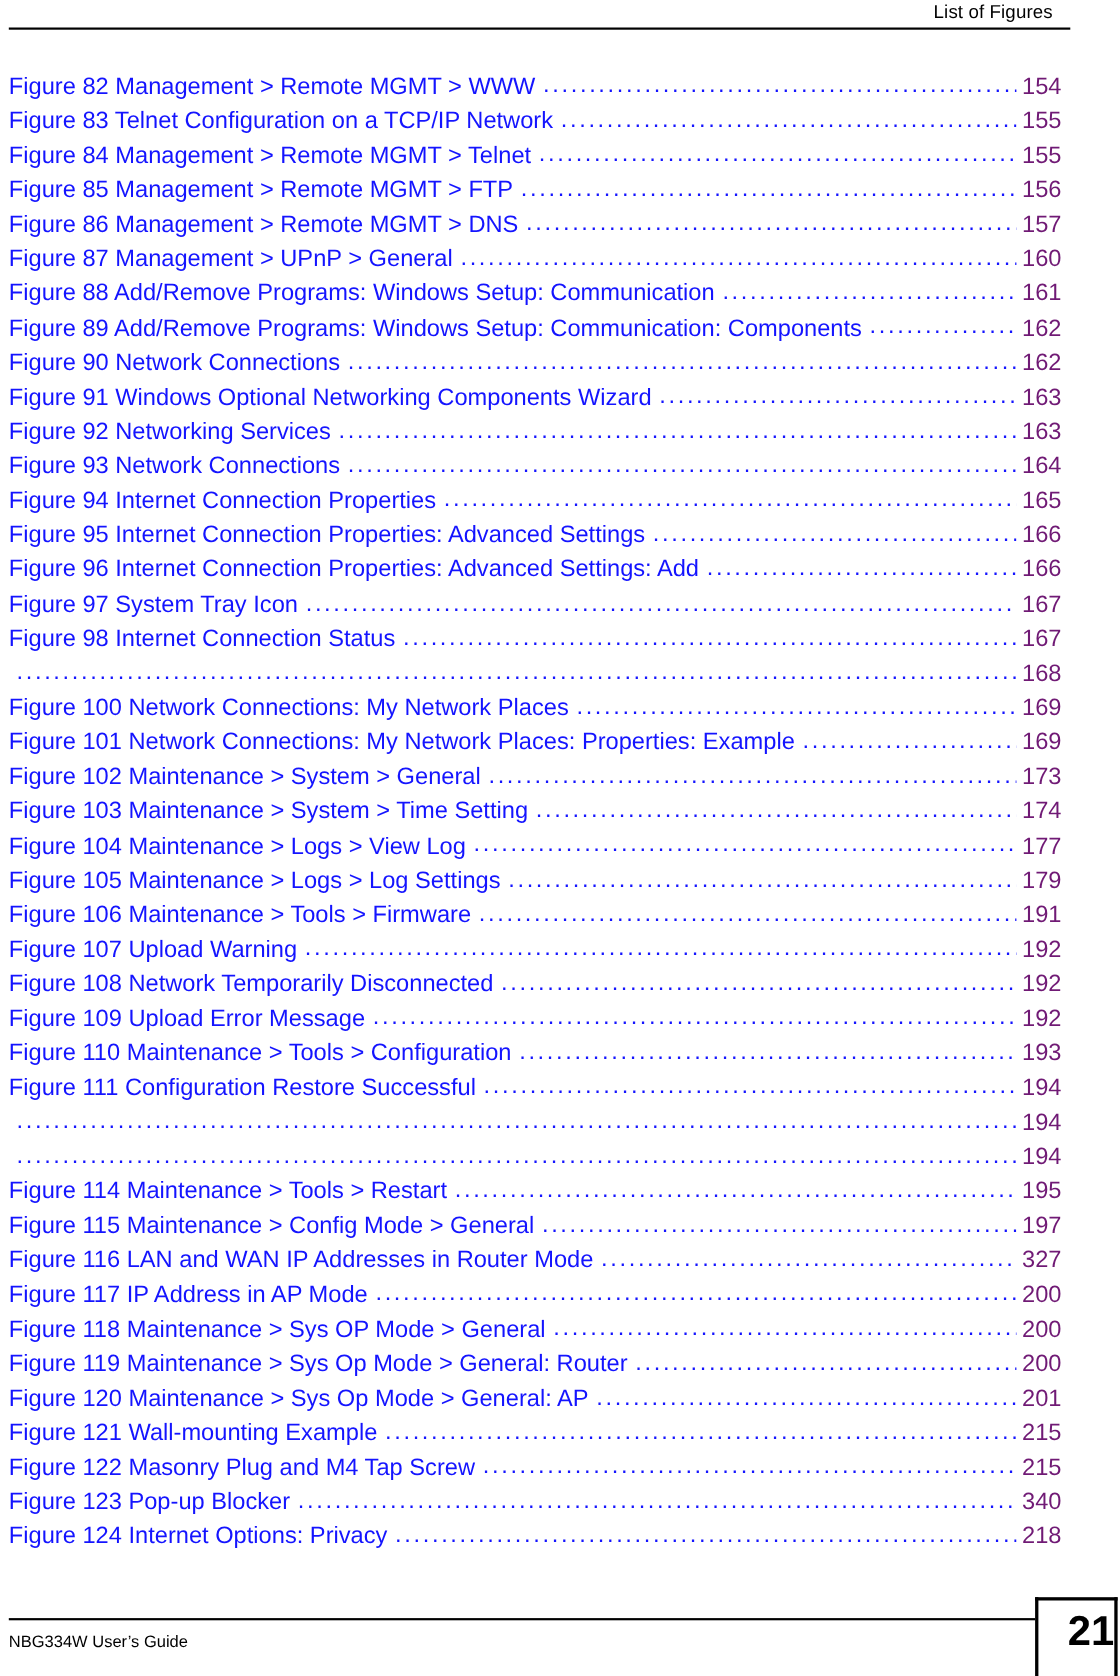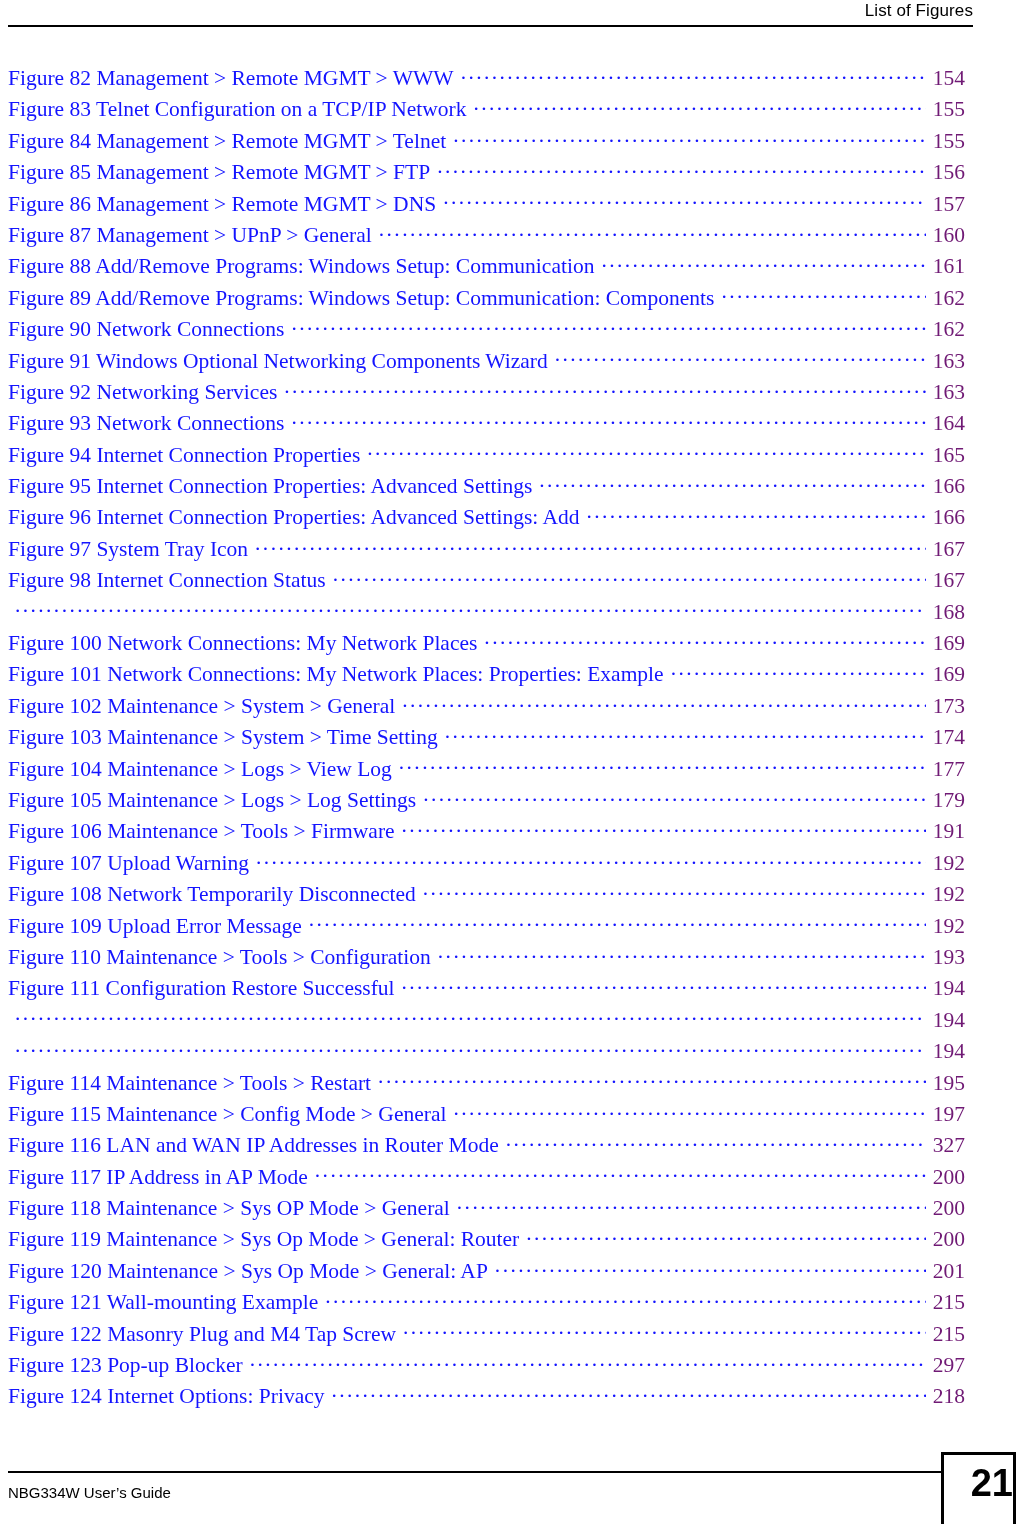--- a/index.html
+++ b/index.html
@@ -24,21 +24,21 @@
   
   .page-header {
     position: absolute;
     left: 8px;
     top: 0px;
     width: 965px;
     height: 30px;
   }
   .header-title {
     position: absolute;
-    right: 0;
+    right: 16px;
     top: 1px;
     font-size: 17px;
     line-height: 20px;
     color: #000000;
     white-space: nowrap;
     letter-spacing: 0.1px;
   }
   .header-rule {
     position: absolute;
     left: 0;
@@ -50,29 +50,28 @@
 
   
   .toc {
     position: absolute;
     left: 8px;
     top: 63px;
     width: 957px;
   }
   .toc-entry {
     display: flex;
-    align-items: center;
+    align-items: flex-end;
     width: 100%;
     height: 31.4px;
     color: #1414ff;
     font-size: 21.5px;
     line-height: 31.4px;
     white-space: nowrap;
     overflow: hidden;
-    font-family: Liberation Serif, serif;
   }
   .toc-label {
     flex: 0 0 auto;
     color: #1414ff;
   }
   .toc-leader {
     flex: 1 1 auto;
     margin: 0 5px 0 7px;
     position: relative;
     overflow: hidden;
@@ -353,21 +352,21 @@
         <span class="toc-page">215</span>
       </div>
       <div class="toc-entry">
         <span class="toc-label">Figure 122 Masonry Plug and M4 Tap Screw</span>
         <span class="toc-leader"></span>
         <span class="toc-page">215</span>
       </div>
       <div class="toc-entry">
         <span class="toc-label">Figure 123 Pop-up Blocker</span>
         <span class="toc-leader"></span>
-        <span class="toc-page">297</span>
+        <span class="toc-page">340</span>
       </div>
       <div class="toc-entry">
         <span class="toc-label">Figure 124 Internet Options: Privacy</span>
         <span class="toc-leader"></span>
         <span class="toc-page">218</span>
       </div>
     </div>
 
   <div class="page-footer">
     <div class="footer-rule"></div>

